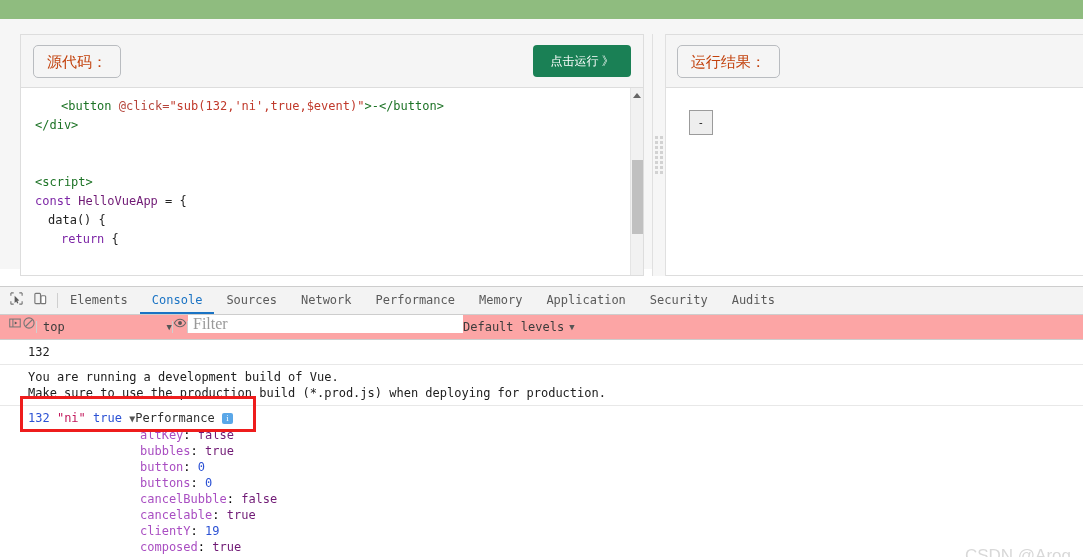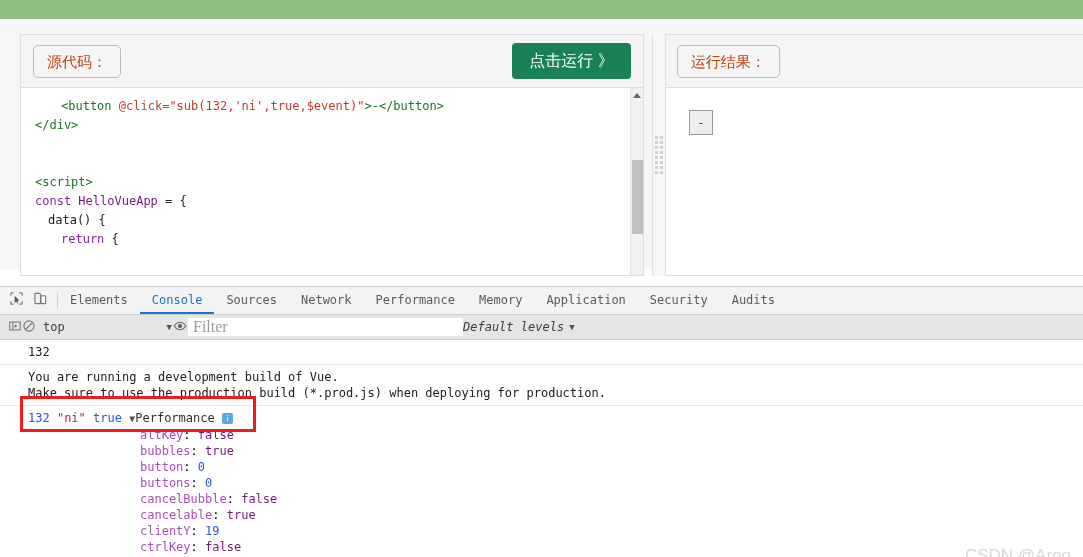--- a/index.html
+++ b/index.html
@@ -48,21 +48,21 @@
     background: #f5f5f5;
     line-height: 1;
   }
   .spacer { flex: 1; }
   .run-btn {
     background: #1a8055;
     color: #ffffff;
     border: none;
     border-radius: 4px;
     padding: 10px 17px;
-    font-size: 16px;
+    font-size: 12px;
     cursor: pointer;
     line-height: 1;
   }
 
   
   .code-wrap { flex: 1; display: flex; position: relative; overflow: hidden; }
   .code {
     flex: 1;
     font-family: "DejaVu Sans Mono", monospace;
     font-size: 12px;
@@ -139,39 +139,39 @@
   .dt-icons { display: flex; align-items: center; gap: 9px; padding: 0 9px; }
   .dt-sep { width: 1px; background: #cfcfcf; margin: 6px 0; }
   .tab {
     display: flex; align-items: center; padding: 0 12px;
     font-size: 12px; color: #5a5a5a; cursor: pointer;
     border-bottom: 2px solid transparent;
   }
   .tab.active { color: #1a73c4; border-bottom-color: #1a73c4; }
 
   .dt-filter {
-    height: 25px; display: flex; align-items: center;
-    border-bottom: 1px solid #cdcdcd; background: #e5e5e5;
+    height: 25px; display: flex; 
+    border-bottom: 1px solid #cdcdcd; background: #fca5a5;
     padding: 0 8px; 
   }
   .ctx-select {
     display: flex; align-items: center; width: 135px;
     font-size: 12px; color: #3c3c3c;
   }
   .ctx-select .cname { flex: 1; padding-left: 6px; }
   .caret { font-size: 9px; color: #555; }
   .filter-input {
     flex: 1; max-width: 275px; height: 18px;
     border: none; background: #ffffff;
     font-family: Liberation Serif, serif;
     font-size: 16px; color: #333; padding: 0 5px;
     outline: none;
   }
   .filter-input::placeholder { color: #9a9a9a; }
-  .levels { font-size: 12px; color: #3c3c3c; display: flex; align-items: center; gap: 5px; cursor: pointer; font-style: italic; }
+  .levels { font-size: 12px; color: #3c3c3c; display: flex; align-items: center; gap: 5px; cursor: pointer; }
 
   
   .console { position: relative; font-size: 12px; line-height: 16px; }
   .crow { border-bottom: 1px solid #e8e8e8; padding: 4px 0 4px 28px; color: #303030; }
   .crow.plain { color: #202020; }
   .cgroup { padding: 4px 0 0 28px; }
   .cline { white-space: pre; }
   .props { padding-left: 112px; }
   .p-key { color: #a94ec2; }
   .p-val-bool { color: #701a75; }
@@ -325,20 +325,21 @@
       <div class="cgroup">
         <div class="cline"><span class="num">132</span> <span class="str">"ni"</span> <span class="bool">true</span> <span class="tri">▼</span><span class="objname">Performance</span> <span class="info-badge">i</span></div>
         <div class="props">
           <div class="cline"><span class="p-key">altKey</span>: <span class="p-val-bool">false</span></div>
           <div class="cline"><span class="p-key">bubbles</span>: <span class="p-val-bool">true</span></div>
           <div class="cline"><span class="p-key">button</span>: <span class="p-val-num">0</span></div>
           <div class="cline"><span class="p-key">buttons</span>: <span class="p-val-num">0</span></div>
           <div class="cline"><span class="p-key">cancelBubble</span>: <span class="p-val-bool">false</span></div>
           <div class="cline"><span class="p-key">cancelable</span>: <span class="p-val-bool">true</span></div>
           <div class="cline"><span class="p-key">clientY</span>: <span class="p-val-num">19</span></div>
+          <div class="cline"><span class="p-key">composed</span>: <span class="p-val-bool">true</span></div>
           <div class="cline"><span class="p-key">ctrlKey</span>: <span class="p-val-bool">false</span></div>
         </div>
       </div>
     </div>
 
   <div class="redbox"></div>
   <div class="watermark">CSDN @Arog</div>
 </div>
 
 </body></html>

